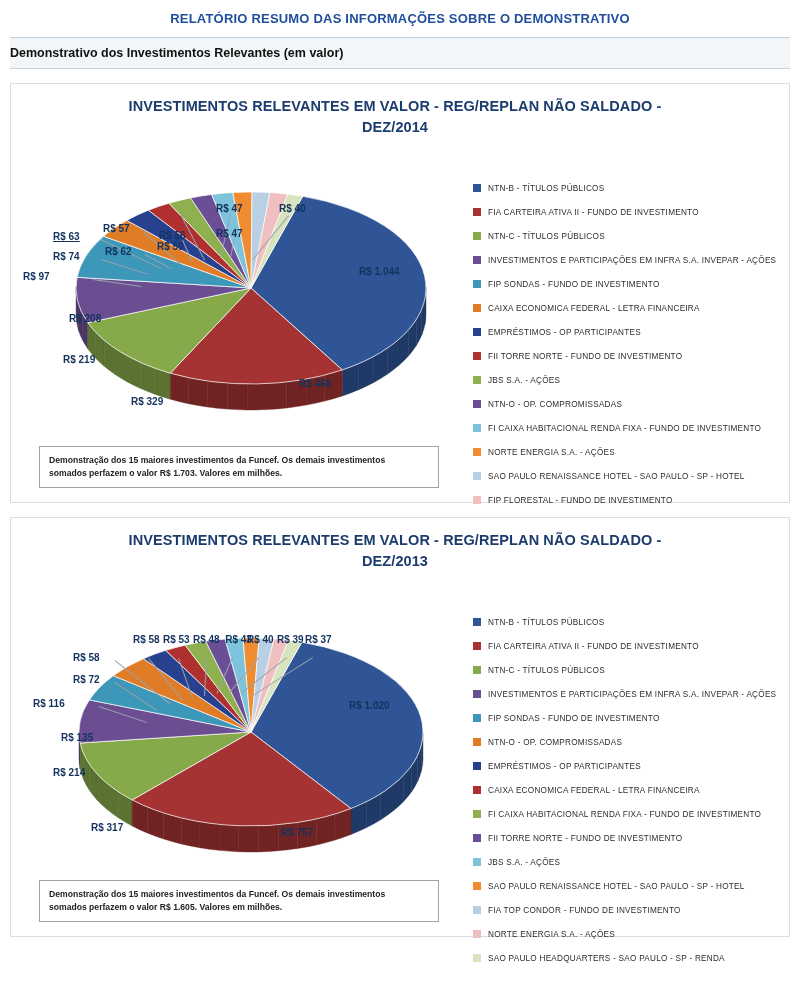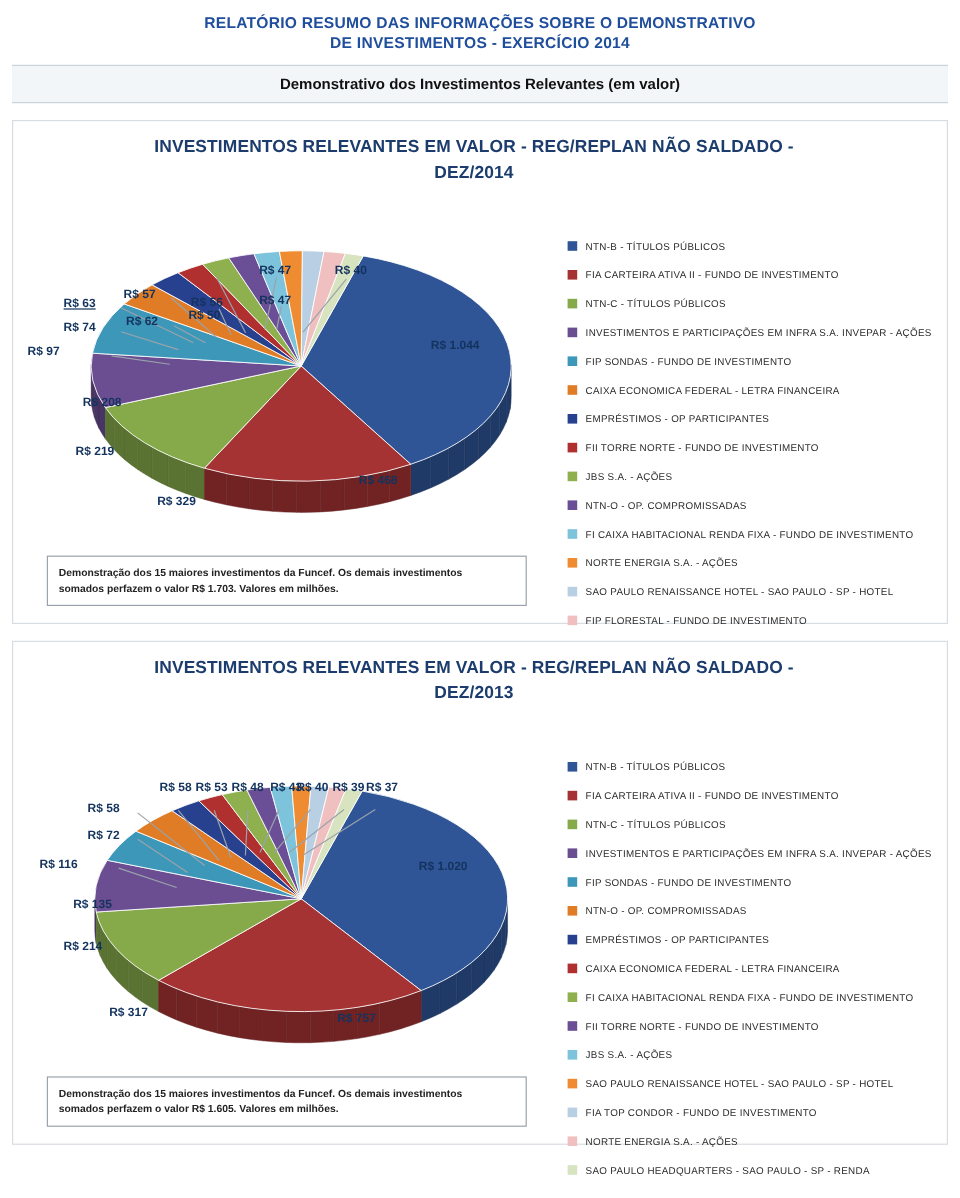--- a/index.html
+++ b/index.html
@@ -38,21 +38,21 @@
   }
 
   .subtitle-bar {
     margin: 2px 10px 0 10px;
     height: 30px;
     background: #f3f6f8;
     border-top: 1px solid #c9d3db;
     border-bottom: 1px solid #c9d3db;
     display: flex;
     align-items: center;
-    justify-content: center;
+    justify-content: flex-start;
   }
   .subtitle-bar .txt {
     font-size: 12.5px;
     font-weight: bold;
     color: #111;
   }
 
   
   .panel {
     position: relative;
@@ -145,21 +145,20 @@
     white-space: nowrap;
   }
 </style>
 </head>
 <body>
 
 <div class="page">
 
   <div class="report-header">
     <div class="line">RELATÓRIO RESUMO DAS INFORMAÇÕES SOBRE O DEMONSTRATIVO</div>
-    <div class="line">DE INVESTIMENTOS - EXERCÍCIO 2014</div>
   </div>
 
   <div class="subtitle-bar">
     <div class="txt">Demonstrativo dos Investimentos Relevantes (em valor)</div>
   </div>
 
   <div class="panel">
     <div class="panel-title">
       <div>INVESTIMENTOS RELEVANTES EM VALOR - REG/REPLAN NÃO SALDADO -</div>
       <div>DEZ/2014</div>

